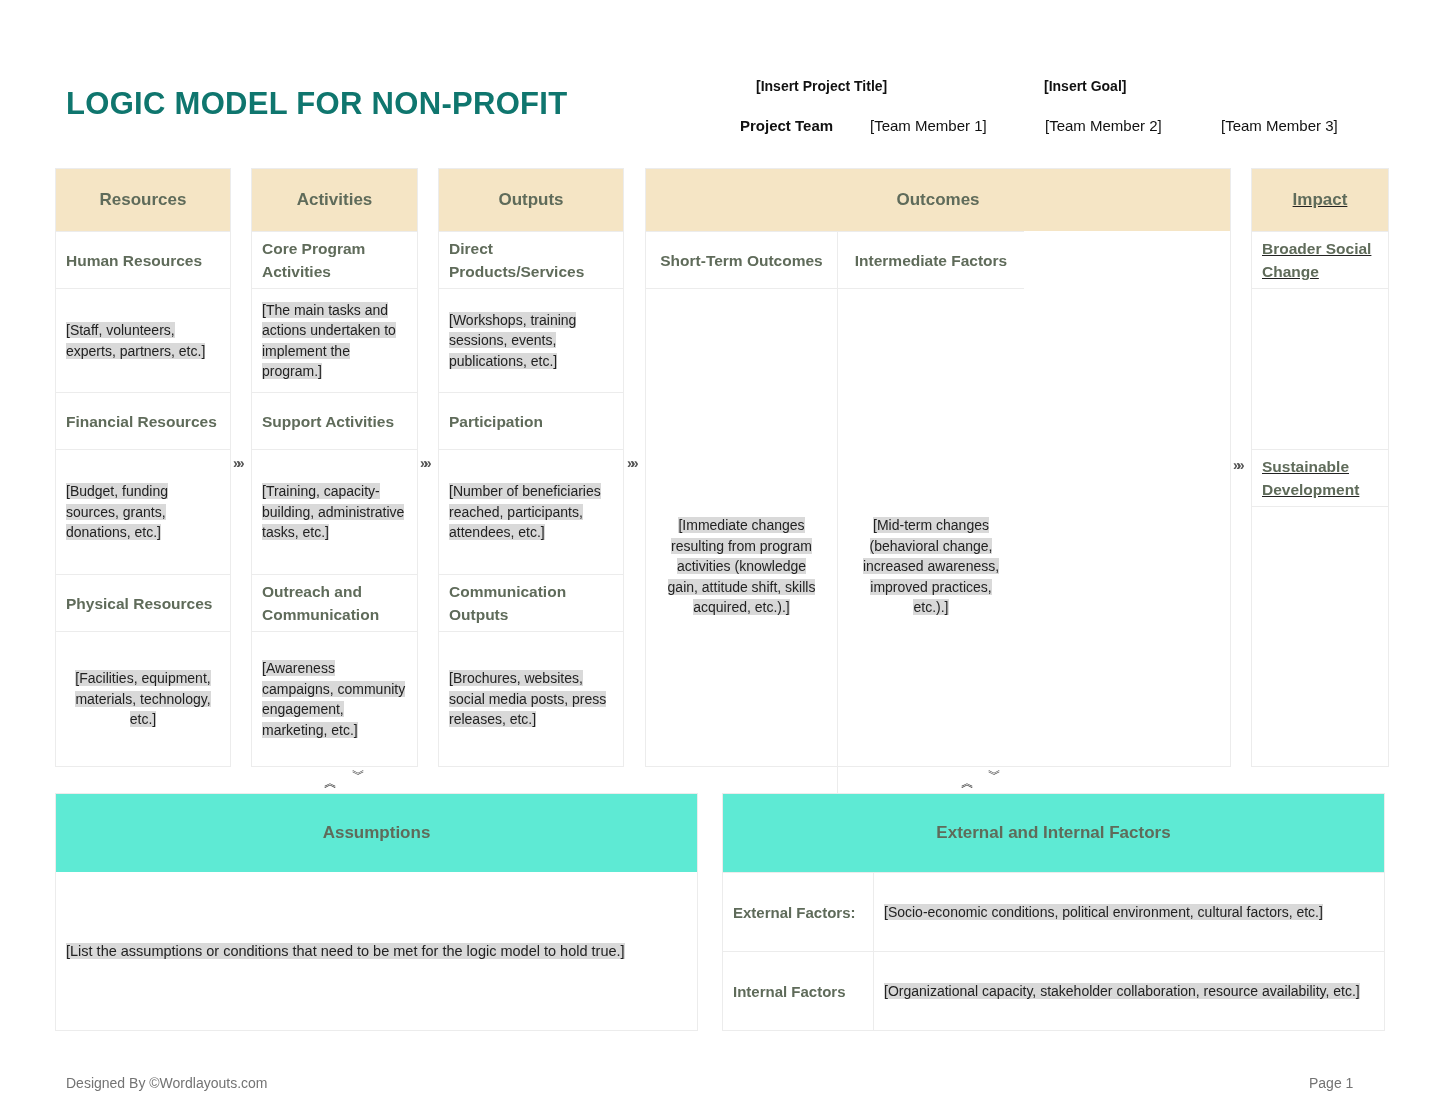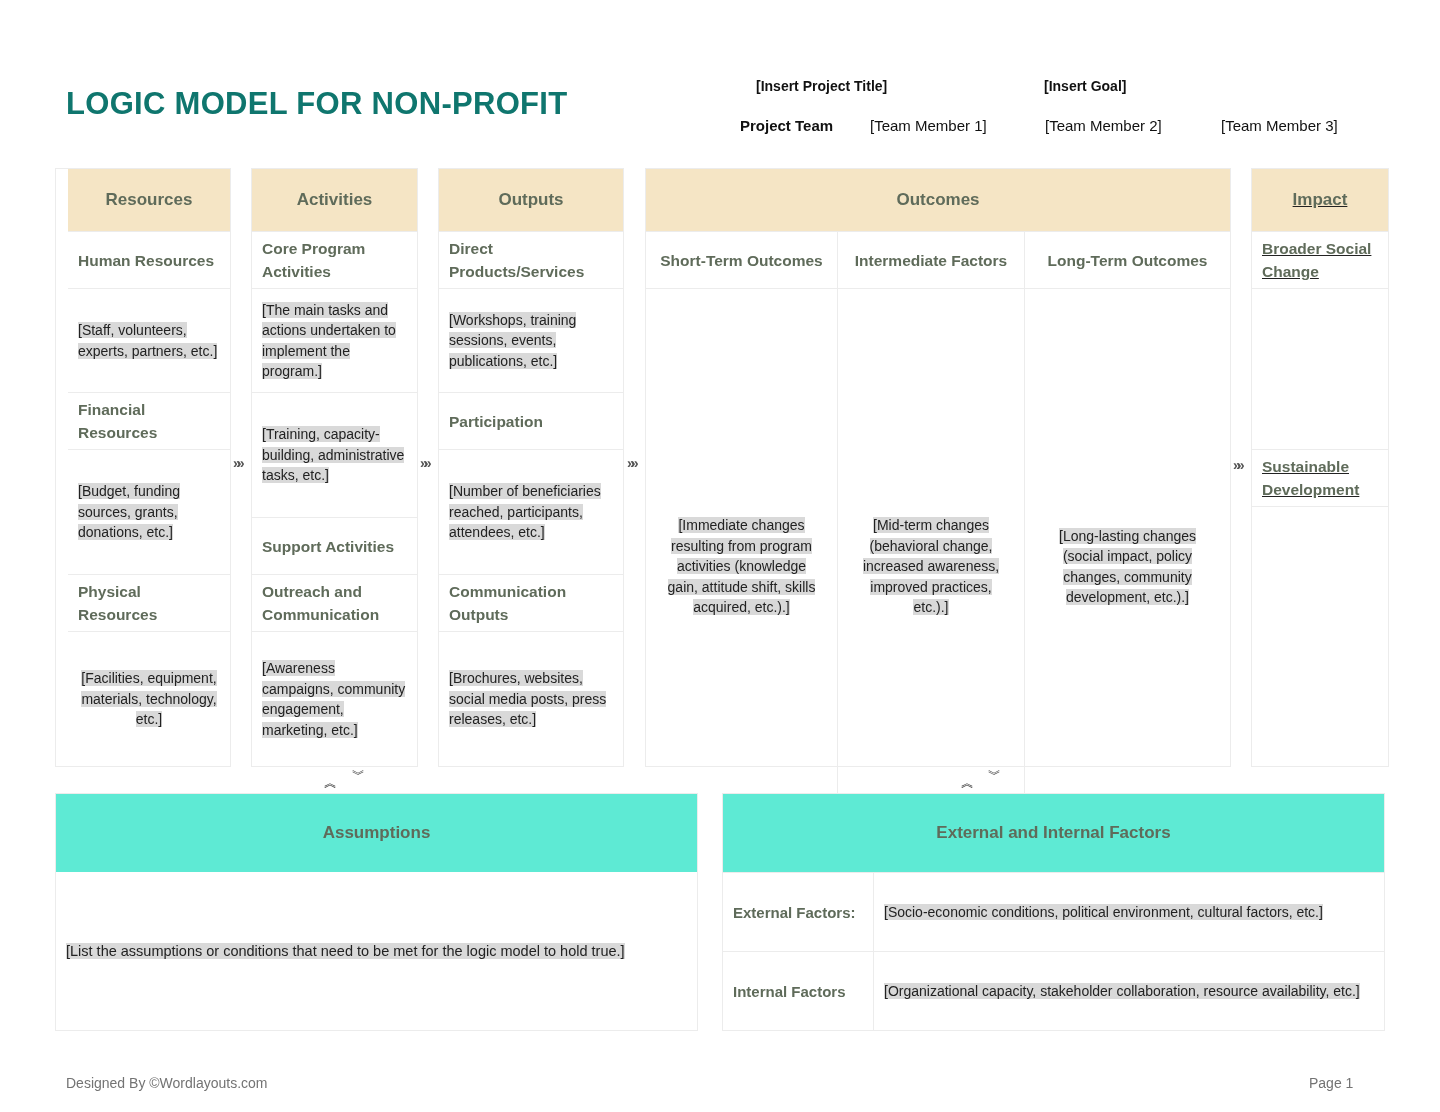--- a/index.html
+++ b/index.html
@@ -36,21 +36,21 @@
 <body>
 
 <div class="title">LOGIC MODEL FOR NON-PROFIT</div>
 <div class="meta bold" style="left:740px; top:78px;padding-left:16px;">[Insert Project Title]</div>
 <div class="meta bold" style="left:1044px; top:78px;">[Insert Goal]</div>
 <div class="meta bold" style="left:740px; top:117px; font-size:15px;">Project Team</div>
 <div class="meta" style="left:870px; top:117px; font-size:15px;">[Team Member 1]</div>
 <div class="meta" style="left:1045px; top:117px; font-size:15px;">[Team Member 2]</div>
 <div class="meta" style="left:1221px; top:117px; font-size:15px;">[Team Member 3]</div>
 
-<div class="col" style="left:55px; width:176px; height:599px;padding-left:12px;">
+<div class="col" style="left:55px; width:176px; height:599px;">
   <div class="col-head">Resources</div>
   <div class="cell" style="height:57px;">
     <div class="sub">Human Resources</div>
   </div>
   <div class="cell" style="height:104px;">
     <div class="ph"><span class="hl">[Staff, volunteers, experts, partners, etc.]</span></div>
   </div>
   <div class="cell" style="height:57px;">
     <div class="sub">Financial Resources</div>
   </div>
@@ -66,25 +66,25 @@
 </div>
 
 <div class="col" style="left:251px; width:167px; height:599px;">
   <div class="col-head">Activities</div>
   <div class="cell" style="height:57px;">
     <div class="sub">Core Program Activities</div>
   </div>
   <div class="cell" style="height:104px;">
     <div class="ph"><span class="hl">[The main tasks and actions undertaken to implement the program.]</span></div>
   </div>
+  <div class="cell" style="height:57px;">
+    <div class="sub">Support Activities</div>
+  </div>
   <div class="cell" style="height:125px;">
     <div class="ph"><span class="hl">[Training, capacity-building, administrative tasks, etc.]</span></div>
-  </div>
-  <div class="cell" style="height:57px;">
-    <div class="sub">Support Activities</div>
   </div>
   <div class="cell" style="height:57px;">
     <div class="sub">Outreach and Communication</div>
   </div>
   <div class="cell" style="height:135px;">
     <div class="ph"><span class="hl">[Awareness campaigns, community engagement, marketing, etc.]</span></div>
   </div>
 </div>
 
 <div class="col" style="left:438px; width:186px; height:599px;">
@@ -119,28 +119,20 @@
       <div class="body-cell">
         <div class="ph"><span class="hl">[Immediate changes resulting from program activities (knowledge gain, attitude shift, skills acquired, etc.).]</span></div>
       </div>
     </div>
     <div class="outcome-col" style="width:187px;">
       <div class="sub-cell">
           <div class="sub">Intermediate Factors</div>
         </div>
       <div class="body-cell">
         <div class="ph"><span class="hl">[Mid-term changes (behavioral change, increased awareness, improved practices, etc.).]</span></div>
-      </div>
-    </div>
-    <div class="outcome-col" style="flex:1;">
-      <div class="sub-cell">
-          <div class="sub">Long-Term Outcomes</div>
-        </div>
-      <div class="body-cell" style="padding:0 24px;">
-        <div class="ph"><span class="hl">[Long-lasting changes (social impact, policy changes, community development, etc.).]</span></div>
       </div>
     </div>
   </div>
 </div>
 
 <div class="col" style="left:1251px; width:138px; height:599px;text-decoration:underline;">
   <div class="col-head">Impact</div>
   <div class="cell" style="height:57px;">
     <div class="sub">Broader Social Change</div>
   </div>

